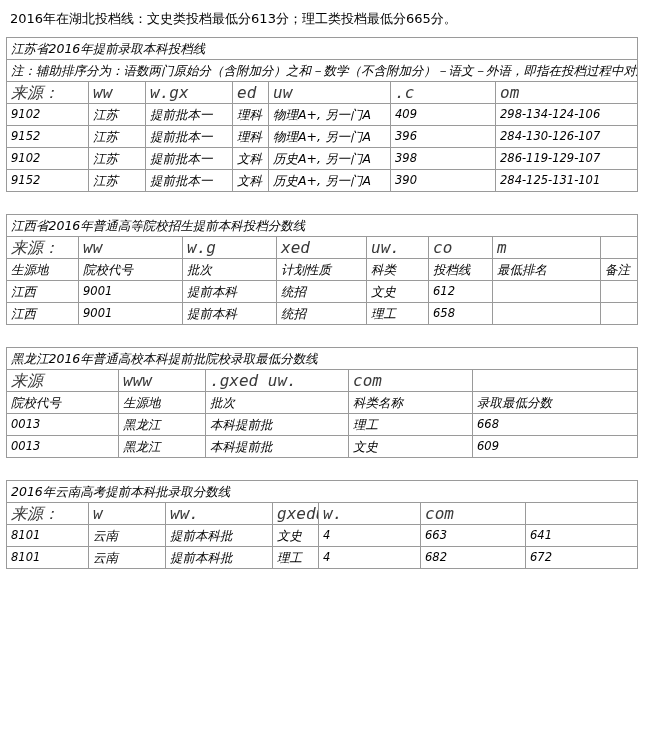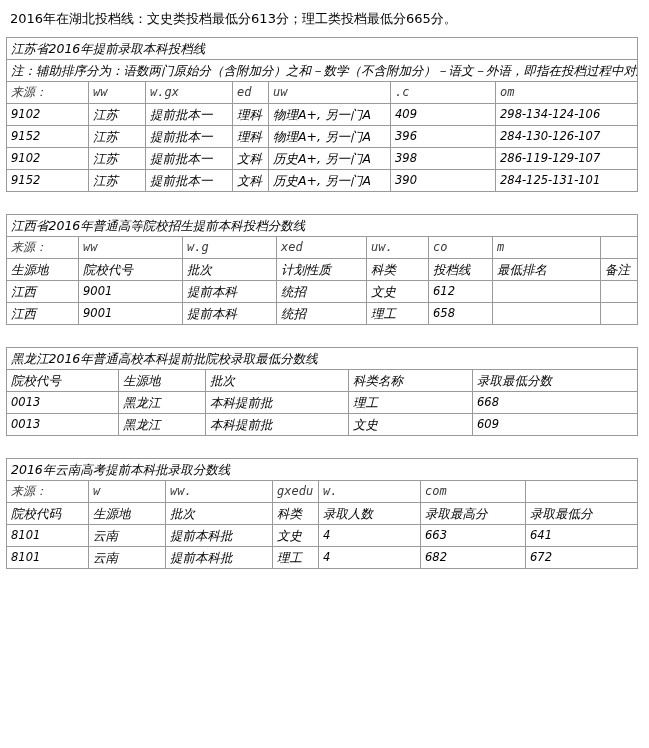--- a/index.html
+++ b/index.html
@@ -55,21 +55,21 @@
   }
   td.note-cell {
     white-space: normal;
     font-size: 12.5px;
     line-height: 21px;
     padding: 3px 3px 4px 3px;
     text-align: justify;
     text-justify: inter-ideograph;
   }
   td.src-cell {
-    font-size: 12px;
+    font-size: 16px;
     font-family: "DejaVu Sans Mono", "Liberation Mono", monospace;
     color: #3a3a3a;
     height: 11px;
     line-height: 11px;
     padding: 2px 4px 2px 4px;
     margin-left: 12px;
   }
   td.hdr {
     font-size: 12.5px;
   }
@@ -222,20 +222,27 @@
           <col style="width:87px">
           <col style="width:143px">
           <col style="width:124px">
           <col style="width:165px">
       </colgroup>
       <tbody>
         <tr>
           <td class="title-cell" colspan="5">黑龙江2016年普通高校本科提前批院校录取最低分数线</td>
         </tr>
         <tr>
+          <td class="src-cell">来源</td>
+          <td class="src-cell">www</td>
+          <td class="src-cell">.gxed uw.</td>
+          <td class="src-cell">com</td>
+          <td class="src-cell"></td>
+        </tr>
+        <tr>
           <td class="hdr">院校代号</td>
           <td class="hdr">生源地</td>
           <td class="hdr">批次</td>
           <td class="hdr">科类名称</td>
           <td class="hdr">录取最低分数</td>
         </tr>
         <tr>
           <td class="data">0013</td>
           <td class="data-cn">黑龙江</td>
           <td class="data-cn">本科提前批</td>
@@ -271,29 +278,20 @@
         <tr>
           <td class="src-cell">来源：</td>
           <td class="src-cell">w</td>
           <td class="src-cell">ww.</td>
           <td class="src-cell">gxedu</td>
           <td class="src-cell">w.</td>
           <td class="src-cell">com</td>
           <td class="src-cell"></td>
         </tr>
         <tr>
-          <td class="hdr">院校代码</td>
-          <td class="hdr">生源地</td>
-          <td class="hdr">批次</td>
-          <td class="hdr">科类</td>
-          <td class="hdr">录取人数</td>
-          <td class="hdr">录取最高分</td>
-          <td class="hdr">录取最低分</td>
-        </tr>
-        <tr>
           <td class="data">8101</td>
           <td class="data-cn">云南</td>
           <td class="data-cn">提前本科批</td>
           <td class="data-cn">文史</td>
           <td class="data">4</td>
           <td class="data">663</td>
           <td class="data">641</td>
         </tr>
         <tr>
           <td class="data">8101</td>

